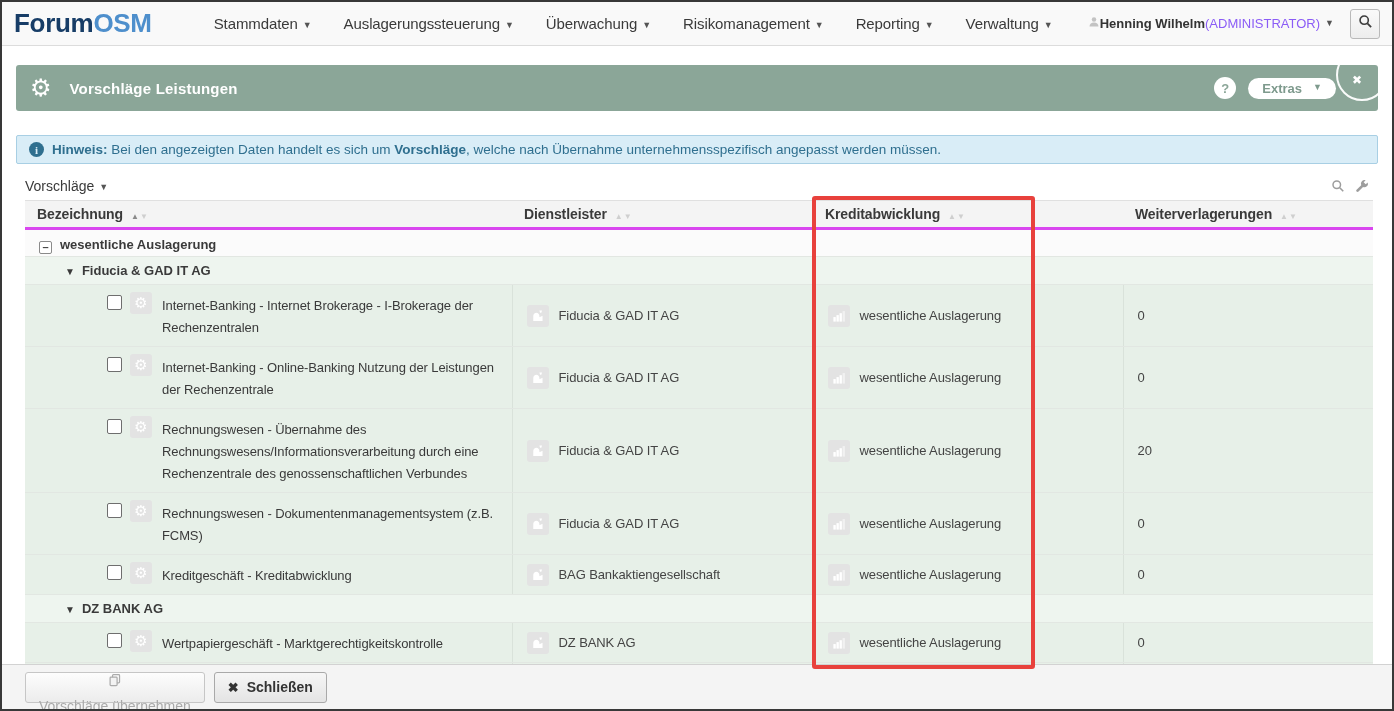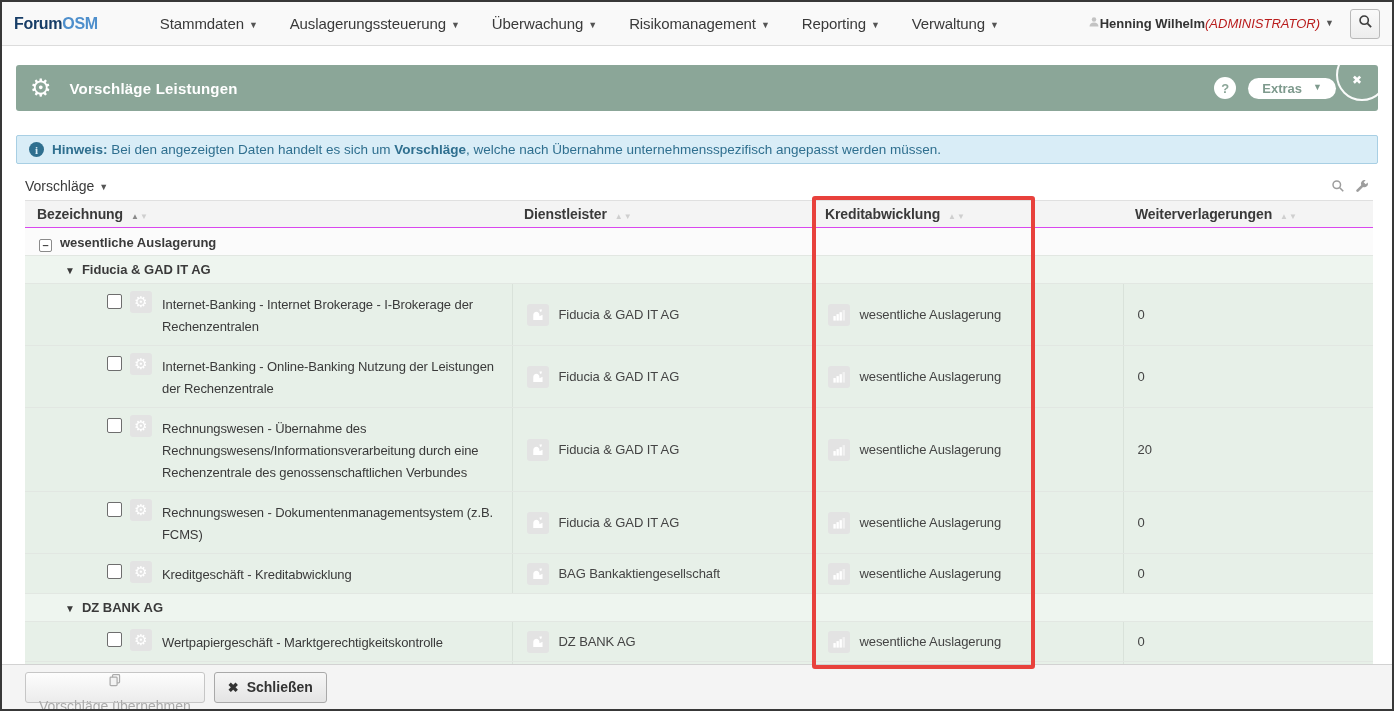--- a/index.html
+++ b/index.html
@@ -11,28 +11,28 @@
   .page {
     position:relative; width:1394px; height:711px;
     border:2px solid #383838; background:#fff; overflow:hidden;
   }
 
   
   .topbar {
     height:44px; background:#f9f9f9; border-bottom:1px solid #dcdcdc;
     display:flex; align-items:center; padding:0 12px;
   }
-  .logo { font-size:16px; font-weight:bold; color:#173d67; letter-spacing:-0.3px; margin-right:30px; cursor:pointer;}
+  .logo { font-size:26px; font-weight:bold; color:#173d67; letter-spacing:-0.3px; margin-right:30px; cursor:pointer;}
   .logo .osm { color:#4e8fcc; }
   .mainnav { display:flex; align-items:center; gap:32px;margin-left:32px; }
   .navitem { font-size:15px; color:#3a3a3a; letter-spacing:-0.1px; cursor:pointer; white-space:nowrap; }
   .caret { display:inline-block; font-size:9px; color:#555; margin-left:5px; transform:translateY(-1px); }
   .userbox { margin-left:auto; display:flex; align-items:center; gap:0; font-size:13px; cursor:pointer; }
   .userbox .uname { color:#333; font-weight:bold; }
-  .userbox .urole { color:#b91c1c;font-style:italic; }
+  .userbox .urole { color:#8b5cf6; }
   .search-btn {
     width:30px; height:30px; margin-left:16px; border:1px solid #b9b9b9; border-radius:3px;
     background:linear-gradient(#fafafa,#ededed); display:flex; align-items:center; justify-content:center; cursor:pointer;
   }
 
   
   .panelbar {
     position:relative; margin:19px 14px 0 14px; height:46px; background:#8ba698;
     border-radius:3px; display:flex; align-items:center; padding:0 14px; color:#fff;
   }
@@ -68,21 +68,21 @@
   
   .tablebar { margin:14px 23px 6px 23px; display:flex; align-items:center; }
   .select-dd { font-size:14px; color:#3a3a3a; cursor:pointer; }
   .tablebar-icons { margin-left:auto; display:flex; align-items:center; gap:10px; }
   .tb-ico { cursor:pointer; display:flex; align-items:center; }
 
   
   table.grid { margin:0 23px; width:1348px; border-collapse:collapse; table-layout:fixed; }
   .grid th {
     background:#f4f4f4; text-align:left; font-size:14px; font-weight:bold; color:#3a3a3a;
-    padding:5px 12px; border-top:1px solid #e0e0e0; border-bottom:1px solid #d946ef; height:26px; cursor:pointer;
+    padding:5px 12px; border-top:1px solid #e0e0e0; border-bottom:3px solid #d946ef; height:26px; cursor:pointer;
     letter-spacing:-0.1px;
   }
   .sorticons { font-size:8px; margin-left:8px; letter-spacing:1px; }
   .sorticons .up-on { color:#8a8a8a; } .sorticons .s-off { color:#cfcfcf; }
   .grid td { font-size:13px; vertical-align:middle; border-bottom:1px solid #e2e7e2; }
   tr.r-group td { background:#fbfbfb; padding:5px 10px 1px 14px; height:28px; font-weight:bold; }
   tr.r-sub td   { background:#eef5ef; padding:5px 10px 5px 40px; height:28px; font-weight:bold; }
   tr.r-data td  { background:#e7f0e8; padding:7px 10px; }
   tr.r-data td.c2, tr.r-data td.c3, tr.r-data td.c4 { border-left:1px solid #d9e2da; }
   td.c1 .wrap { display:flex; align-items:flex-start; padding-left:72px; }

